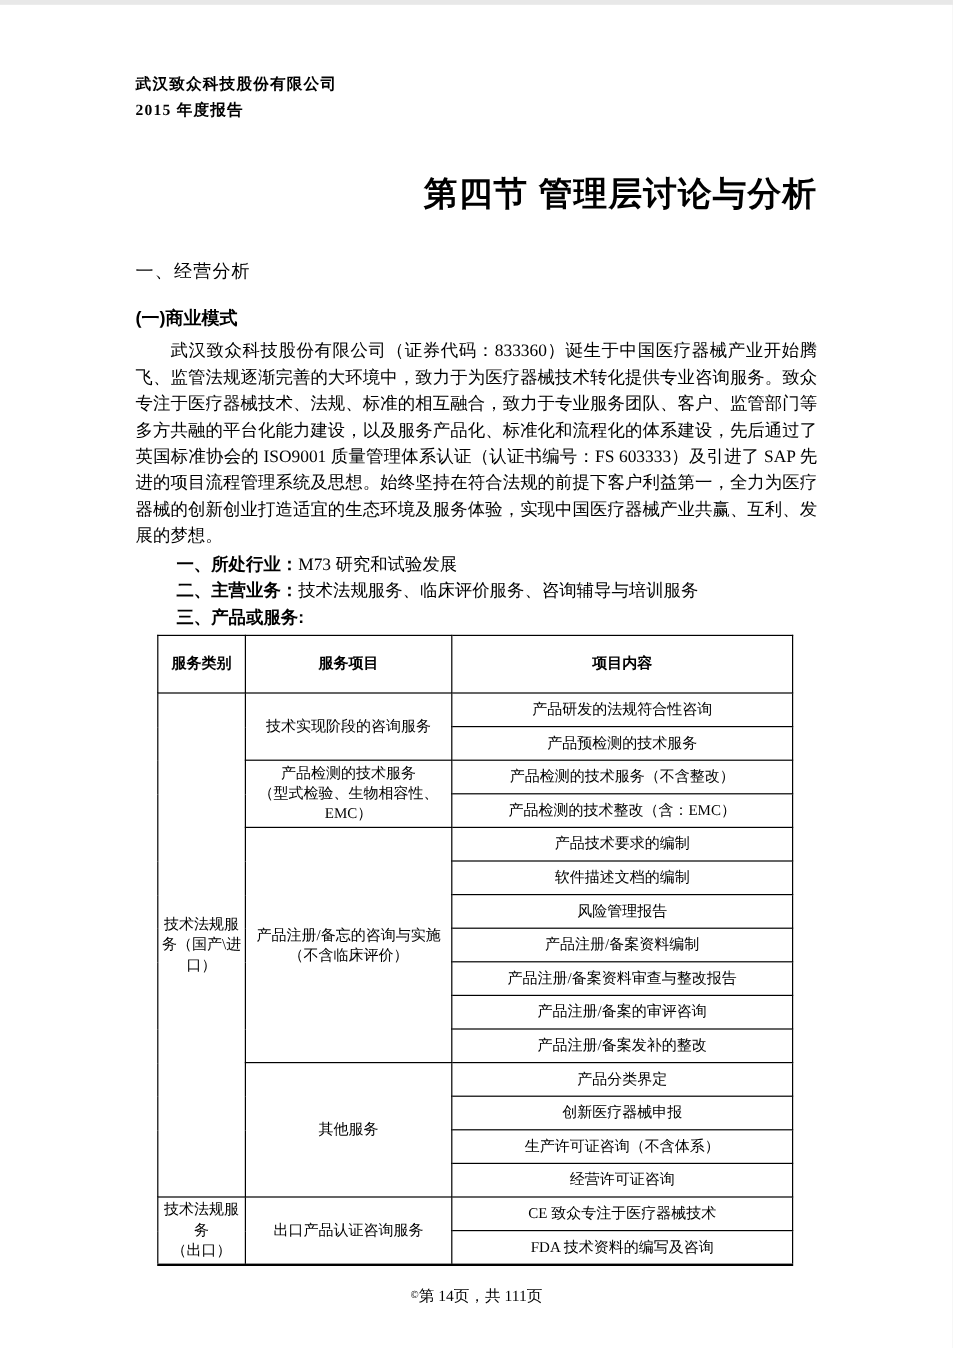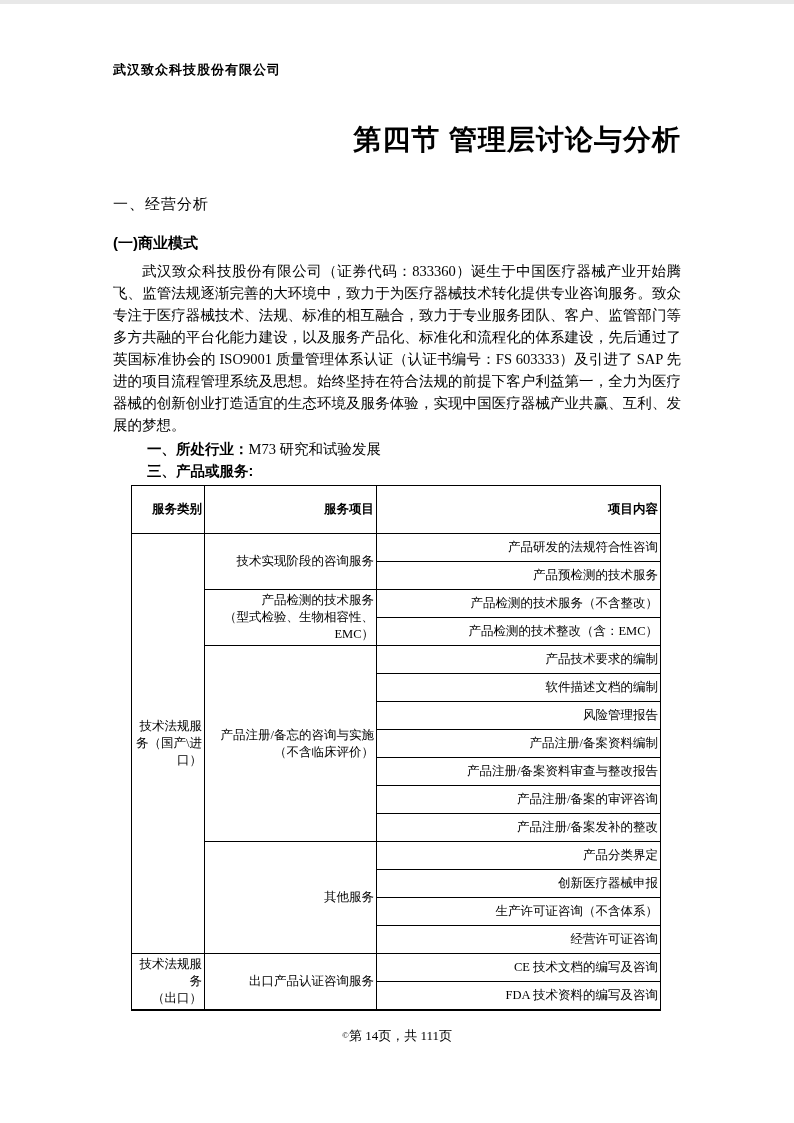--- a/index.html
+++ b/index.html
@@ -22,49 +22,51 @@
   .subsection-heading { margin-top: 20px; font-size: 15px; font-weight: bold;
     font-family: "Liberation Sans", "DejaVu Sans", sans-serif; }
   .body-paragraph { margin-top: 7px; font-size: 14.5px; line-height: 22px;
     text-align: justify; text-indent: 2em; }
   .svc-list { margin-top: 2px; padding-left: 34px; font-size: 14.5px; line-height: 22px; }
   .svc-list .lbl { font-weight: bold; font-family: Liberation Sans, sans-serif; }
   .services-table { margin-left: 18px; margin-top: 3px; border-collapse: collapse;
     table-layout: fixed; width: 530px; font-size: 12.5px; border: 1px solid #000;
     border-bottom: 2px solid #000; }
   .services-table th, .services-table td {
-    border: 1px solid #000; text-align: right; vertical-align: middle;
+    border: 1px solid #000; text-align: center; vertical-align: middle;
     padding: 1px 2px; line-height: 17px; overflow: hidden; }
   .services-table thead tr { height: 48px; }
   .services-table tbody tr { height: 28px; }
   .services-table th { font-weight: bold;
     font-family: "Liberation Sans", "DejaVu Sans", sans-serif; }
   .page-footer { margin-top: 16px; text-align: center; font-size: 13px; }
   .page-footer .sym { font-size: 9px; vertical-align: 2px; }
 </style>
 </head>
 <body>
 
 <div class="page">
   <div class="content">
 
     <div class="doc-header">
       <div>武汉致众科技股份有限公司</div>
+      <div>2015 年度报告</div>
     </div>
 
     <div class="page-title">第四节 管理层讨论与分析</div>
 
     <div class="section-heading">一、经营分析</div>
 
     <div class="subsection-heading">(一)商业模式</div>
 
     <div class="body-paragraph">武汉致众科技股份有限公司（证券代码：833360）诞生于中国医疗器械产业开始腾飞、监管法规逐渐完善的大环境中，致力于为医疗器械技术转化提供专业咨询服务。致众专注于医疗器械技术、法规、标准的相互融合，致力于专业服务团队、客户、监管部门等多方共融的平台化能力建设，以及服务产品化、标准化和流程化的体系建设，先后通过了英国标准协会的 ISO9001 质量管理体系认证（认证书编号：FS 603333）及引进了 SAP 先进的项目流程管理系统及思想。始终坚持在符合法规的前提下客户利益第一，全力为医疗器械的创新创业打造适宜的生态环境及服务体验，实现中国医疗器械产业共赢、互利、发展的梦想。</div>
 
     <div class="svc-list">
       <div><span class="lbl">一、所处行业：</span><span>M73 研究和试验发展</span></div>
+      <div><span class="lbl">二、主营业务：</span><span>技术法规服务、临床评价服务、咨询辅导与培训服务</span></div>
       <div><span class="lbl">三、产品或服务:</span><span></span></div>
     </div>
 
     <table class="services-table">
       <colgroup>
           <col style="width:73px">
           <col style="width:172px">
           <col>
         </colgroup>
       <thead>
@@ -142,21 +144,21 @@
           </tr>
 
         <tr>
           <td rowspan="2">
             <div>技术法规服务</div>
             <div>（出口）</div>
           </td>
           <td rowspan="2">
               <div>出口产品认证咨询服务</div>
             </td>
-          <td>CE 技术文档的编写及咨询</td>
+          <td>CE 致众专注于医疗器械技术</td>
         </tr>
         <tr>
             <td>FDA 技术资料的编写及咨询</td>
           </tr>
       </tbody>
     </table>
 
     <div class="page-footer">
       <span class="sym">©</span><span>第 14页，共 111页</span>
     </div>

